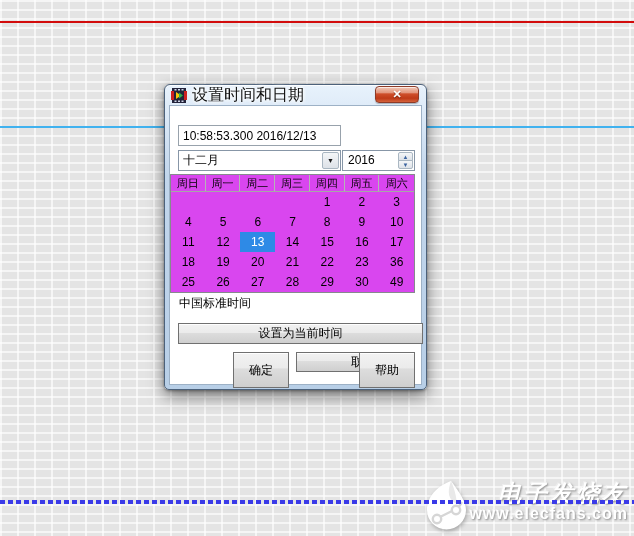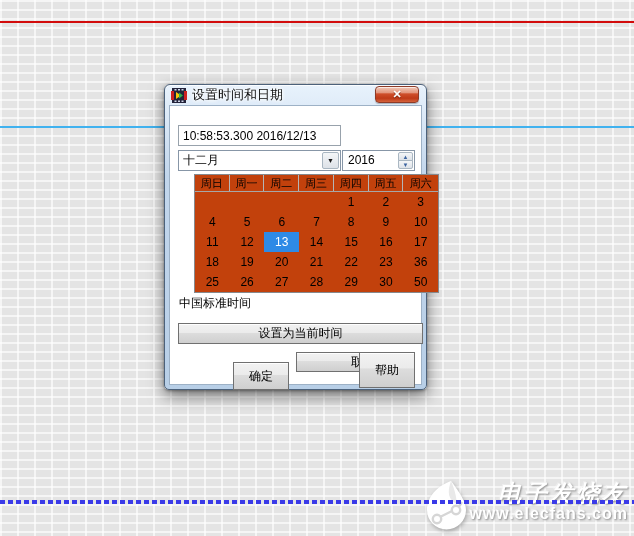--- a/index.html
+++ b/index.html
@@ -30,21 +30,21 @@
 
   
   .dialog{
     position:absolute; left:164px; top:84px; width:263px; height:306px; z-index:5;
     border:1px solid #4c617a; border-radius:6px 6px 5px 5px;
     background:linear-gradient(#e8f2fc, #c2d6ec 30%, #b8cfe7);
     box-shadow:0 6px 16px rgba(0,0,0,.5), 0 1px 3px rgba(0,0,0,.35), inset 0 1px 0 rgba(255,255,255,.8);
   }
   .titlebar{ position:relative; height:20px; display:flex; align-items:center; padding:0 6px; cursor:default; }
   .app-icon{ width:16px; height:15px; display:inline-block; }
-  .title{ font-size:13px; color:#101010; margin-left:5px;
+  .title{ font-size:16px; color:#101010; margin-left:5px;
     text-shadow:0 0 4px #fff, 0 0 4px #fff, 0 0 4px #fff; white-space:nowrap; }
   .close-btn{
     position:absolute; right:7px; top:1px; width:44px; height:17px;
     border:1px solid #8e3b28; border-radius:4px;
     background:linear-gradient(#f2c9b8 0%, #e2937a 40%, #cf4f2c 45%, #bf3a18 75%, #d4623c 100%);
     box-shadow:inset 0 1px 0 rgba(255,255,255,.65), 0 1px 1px rgba(0,0,0,.25);
     color:#fff; display:flex; align-items:center; justify-content:center; cursor:pointer;
   }
   .close-glyph{ font-size:11px; font-weight:bold; line-height:1; text-shadow:0 1px 1px #77200c; }
 
@@ -80,22 +80,22 @@
   .spin-btns{ position:absolute; top:1px; right:1px; bottom:1px; width:15px; display:flex; flex-direction:column; }
   .spin-up,.spin-down{
     flex:1; display:flex; align-items:center; justify-content:center;
     font-size:6px; color:#3c64a0; cursor:pointer;
     border:1px solid #aab7c2; background:linear-gradient(#f4f6f8, #dde2e8);
   }
   .spin-up{ border-radius:2px 2px 0 0; }
   .spin-down{ border-radius:0 0 2px 2px; margin-top:-1px; }
 
   .calendar{
-    position:absolute; left:24px; top:68px; width:245px; height:119px;
-    border:1px solid #86898e; background:#c2410c;
+    position:absolute; left:0; top:68px; width:245px; height:119px;
+    border:1px solid #86898e; background:#d946ef;
   }
   .cal-head{ display:grid; grid-template-columns:repeat(7,1fr); height:17px; border-bottom:1px solid #a7a7a7; }
   .cal-head span{
     font-size:11px; text-align:center; line-height:17px; color:#000;
     border-right:1px solid #b5b5b5; white-space:nowrap; overflow:hidden;
   }
   .cal-head span:last-child{ border-right:none; }
   .cal-grid{ display:grid; grid-template-columns:repeat(7,1fr); grid-auto-rows:20px; }
   .cal-grid span{ font-size:12px; text-align:center; line-height:20px; color:#000; cursor:pointer; }
   .cal-grid span.sel{ background:#2e8ae6; color:#fff; }
@@ -103,21 +103,21 @@
   .tz-label{ position:absolute; left:9px; top:189px; font-size:12px; color:#000; }
 
   .btn{
     position:absolute; border:1px solid #707070; border-radius:0;
     background:linear-gradient(#f2f2f2, #ebebeb 45%, #dddddd 46%, #cfcfcf);
     box-shadow:inset 0 1px 0 rgba(255,255,255,.9);
     font-size:12px; color:#000; text-align:center; cursor:pointer;
     font-family:"Liberation Sans", sans-serif;
   }
   .btn-wide{ left:8px; top:217px; width:245px; height:21px; line-height:19px; }
-  .btn-ok{ left:63px; top:256px; width:56px; height:28px; line-height:18px; }
+  .btn-ok{ left:63px; top:246px; width:56px; height:36px; line-height:18px; }
   .btn-cancel{ left:126px; top:246px; width:80px; height:20px; line-height:18px;text-align:right; }
   .btn-help{ left:189px; top:246px; width:56px; height:36px; line-height:18px; }
 </style>
 </head>
 <body>
 
 <div class="canvas">
 
   <div class="wire wire-red"></div>
   <div class="wire wire-blue"></div>
@@ -215,21 +215,21 @@
           <span>21</span>
           <span>22</span>
           <span>23</span>
           <span>36</span>
           <span>25</span>
           <span>26</span>
           <span>27</span>
           <span>28</span>
           <span>29</span>
           <span>30</span>
-          <span>50</span>
+          <span>49</span>
         </div>
       </div>
 
       <div class="tz-label">中国标准时间</div>
 
       <button class="btn btn-wide">设置为当前时间</button>
       <button class="btn btn-ok">确定</button>
       <button class="btn btn-cancel">取消</button>
       <button class="btn btn-help">帮助</button>
 

